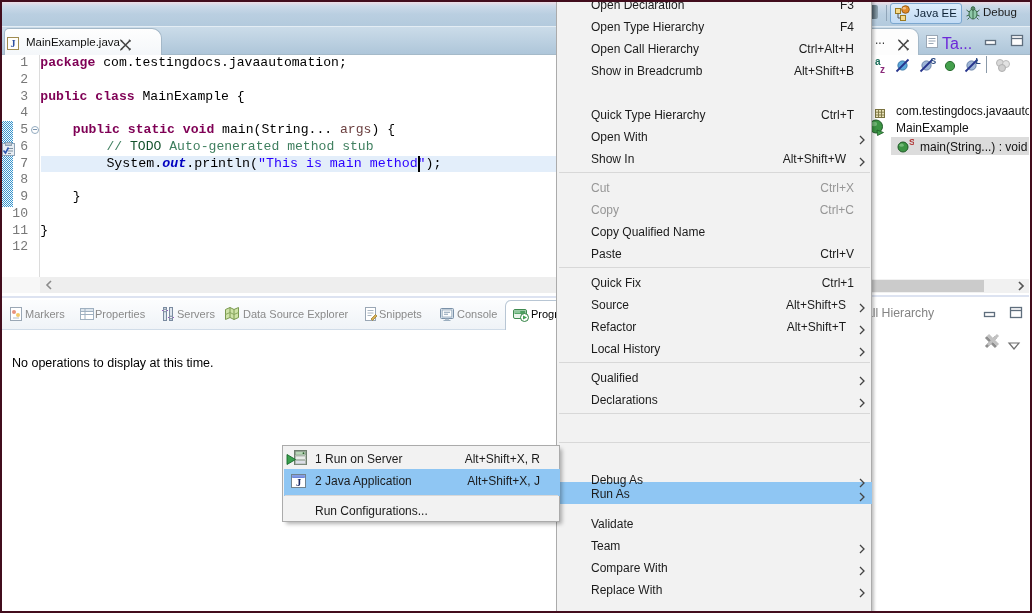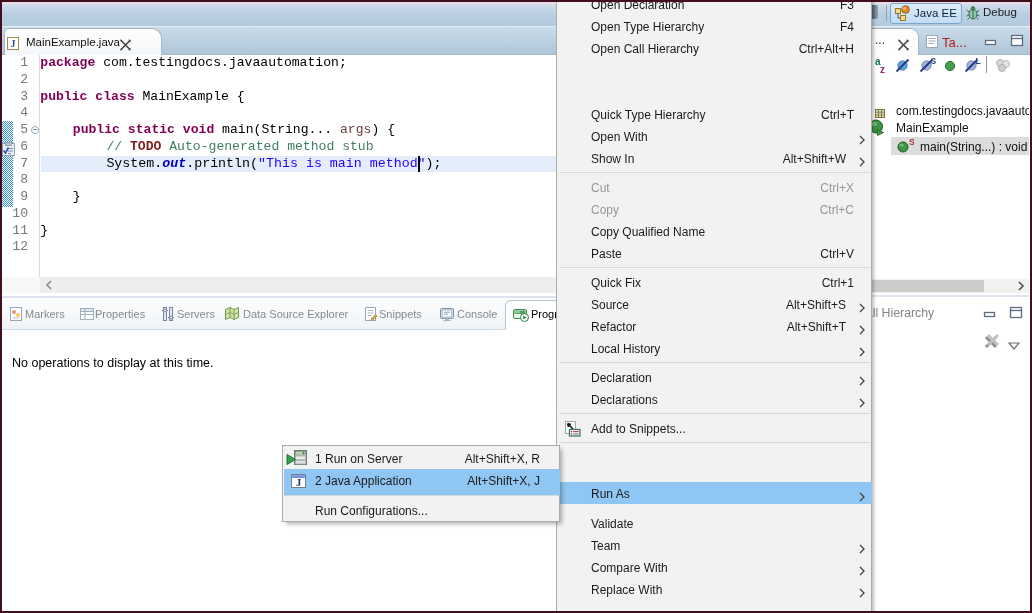--- a/index.html
+++ b/index.html
@@ -22,21 +22,21 @@
   
   #editor { left:2px; top:55px; width:868px; height:222px; background:#fff; overflow:hidden; }
   .cl { position:absolute; white-space:pre; font-family:"Liberation Mono",monospace;
         font-size:13.1px; line-height:16.75px; color:#000; z-index:2; }
   #lnums { position:absolute; left:0px; top:0; width:26px; text-align:right;
     font-family:"Liberation Mono",monospace; font-size:13.1px; line-height:16.75px;
     color:#787878; white-space:pre; }
   .kw { color:#7f0055; font-weight:bold; }
   .str { color:#2a00ff; }
   .cmt { color:#3f7f5f; }
-  .todo { color:#7f1d1d; font-weight:bold; }
+  .todo { color:#14532d; font-weight:normal; }
   .sf { color:#0000c0; font-style:italic; font-weight:bold; }
   .arg { color:#6a3e3e; }
   #curline { left:39px; top:100.5px; right:0; height:16.75px; background:#e3eefa; z-index:1; }
   #foldline { left:37px; top:0; width:1px; height:222px; background:#dcdcdc; }
   #cursor { left:415.7px; top:101px; width:2.5px; height:16px; background:#000; z-index:3; }
   #hatch { left:0; top:66px; width:11px; height:86px;
     background:repeating-conic-gradient(#3794cd 0% 25%, #f4fafd 0% 50%); background-size:2px 2px; }
   #foldminus { left:29px; top:70.5px; width:8px; height:8px; border:1px solid #93abc0;
     border-radius:50%; z-index:2; background:#fff; }
   #foldminus::after { content:""; position:absolute; left:1px; top:2.5px; width:4px; height:1px; background:#7a93ad; }
@@ -202,21 +202,21 @@
       <span style="position:absolute;left:16px;top:4px;font-size:12px;color:#333;">...</span>
       <span style="position:absolute;left:38px;top:8px;"><svg width="13" height="12" viewBox="0 0 13 12">
           <path d="M2 1.5 L11 10.5 M11 1.5 L2 10.5" stroke="#464646" stroke-width="1.6" fill="none"></path>
           <path d="M1.2 0.8 L3.2 2.2 M9.8 0.8 L11.8 2.2 M1.2 11.2 L3.2 9.8 M9.8 11.2 L11.8 9.8" stroke="#464646" stroke-width="1.1"></path>
         </svg></span>
     </div>
     <span style="position:absolute;left:67px;top:6px;"><svg width="14" height="15" viewBox="0 0 14 15">
         <rect x="1.5" y="1.5" width="11" height="12" fill="#fff" stroke="#9aa7b5"></rect>
         <path d="M3.5 4.5h7 M3.5 7h7 M3.5 9.5h5" stroke="#9aa7b5"></path>
       </svg></span>
-    <span style="position:absolute;left:84px;top:7px;font-size:13px;color:#b91c1c;">Ta...</span>
+    <span style="position:absolute;left:84px;top:7px;font-size:16px;color:#6d28d9;">Ta...</span>
     <span style="position:absolute;left:126px;top:7px;"><svg width="14" height="12" viewBox="0 0 14 12">
         <rect x="1.5" y="3.5" width="10" height="4" fill="#fdfdfd" stroke="#5f6e7d" stroke-width="1.3"></rect>
       </svg></span>
     <span style="position:absolute;left:152px;top:5px;"><svg width="14" height="13" viewBox="0 0 14 13">
         <rect x="1.5" y="1.5" width="11" height="10" fill="#fdfdfd" stroke="#5f6e7d" stroke-width="1.3"></rect>
         <path d="M1.5 4.5 h11" stroke="#5f6e7d" stroke-width="1.3"></path>
       </svg></span>
   </div>
   <div class="abs" id="routline">
     <span class="ticon" style="left:16px;top:1px;"><svg width="18" height="18" viewBox="0 0 18 18">
@@ -317,20 +317,24 @@
       <span class="sc">F3</span>
     </div>
       <div class="mi" style="top:16px;">
       <span class="lb">Open Type Hierarchy</span>
       <span class="sc">F4</span>
     </div>
       <div class="mi" style="top:38px;">
       <span class="lb">Open Call Hierarchy</span>
       <span class="sc">Ctrl+Alt+H</span>
     </div>
+      <div class="mi" style="top:60px;">
+      <span class="lb">Show in Breadcrumb</span>
+      <span class="sc">Alt+Shift+B</span>
+    </div>
       <div class="mi" style="top:104px;">
       <span class="lb">Quick Type Hierarchy</span>
       <span class="sc">Ctrl+T</span>
     </div>
       <div class="mi" style="top:126px;">
       <span class="lb">Open With</span>
       <span class="ar"><svg width="6" height="10" viewBox="0 0 6 10">
           <path d="M1 1 L5 5 L1 9" stroke="#444" stroke-width="1.3" fill="none"></path>
         </svg></span>
     </div>
@@ -377,47 +381,41 @@
         </svg></span>
     </div>
       <div class="mi" style="top:338px;">
       <span class="lb">Local History</span>
       <span class="ar"><svg width="6" height="10" viewBox="0 0 6 10">
           <path d="M1 1 L5 5 L1 9" stroke="#444" stroke-width="1.3" fill="none"></path>
         </svg></span>
     </div>
       <div class="msep" style="top:363px;"></div>
       <div class="mi" style="top:367px;">
-      <span class="lb">Declaration</span>
+      <span class="lb">Qualified</span>
       <span class="ar"><svg width="6" height="10" viewBox="0 0 6 10">
           <path d="M1 1 L5 5 L1 9" stroke="#444" stroke-width="1.3" fill="none"></path>
         </svg></span>
     </div>
       <div class="mi" style="top:389px;">
       <span class="lb">Declarations</span>
       <span class="ar"><svg width="6" height="10" viewBox="0 0 6 10">
           <path d="M1 1 L5 5 L1 9" stroke="#444" stroke-width="1.3" fill="none"></path>
         </svg></span>
     </div>
       <div class="msep" style="top:414px;"></div>
-      <div class="mi" style="top:418px;">
-      <span style="position:absolute;left:6px;top:3px;"><svg width="17" height="17" viewBox="0 0 17 17">
-          <rect x="1.5" y="1.5" width="10" height="12" fill="#fbfdfb" stroke="#a0aca0"></rect>
-          <path d="M9 9 L4.5 4.5 M3.5 3.5 l1 3.5 M3.5 3.5 l3.5 1" stroke="#1a1a1a" stroke-width="1.5" fill="none"></path>
-          <rect x="5.5" y="9.5" width="10.5" height="6.5" fill="#fff" stroke="#3f6a72" stroke-width="1.2"></rect>
-          <circle cx="7.6" cy="11.6" r="0.8" fill="#555"></circle>
-          <circle cx="7.6" cy="14" r="0.8" fill="#555"></circle>
-          <path d="M9.2 11.6 h5.5" stroke="#c04050" stroke-width="1.3"></path>
-          <path d="M9.2 14 h5.5" stroke="#8a8a8a" stroke-width="1.3"></path>
-        </svg></span>
-      <span class="lb">Add to Snippets...</span>
-    </div>
       <div class="msep" style="top:443px;"></div>
       <div class="mi hl" style="top:447px;margin-top:36px;">
       <span class="lb">Run As</span>
+      <span class="ar"><svg width="6" height="10" viewBox="0 0 6 10">
+          <path d="M1 1 L5 5 L1 9" stroke="#444" stroke-width="1.3" fill="none"></path>
+        </svg></span>
+    </div>
+      <div class="mi" style="top:469px;">
+      <span class="lb">Debug As</span>
       <span class="ar"><svg width="6" height="10" viewBox="0 0 6 10">
           <path d="M1 1 L5 5 L1 9" stroke="#444" stroke-width="1.3" fill="none"></path>
         </svg></span>
     </div>
       <div class="mi" style="top:513px;">
       <span class="lb">Validate</span>
     </div>
       <div class="mi" style="top:535px;">
       <span class="lb">Team</span>
       <span class="ar"><svg width="6" height="10" viewBox="0 0 6 10">

